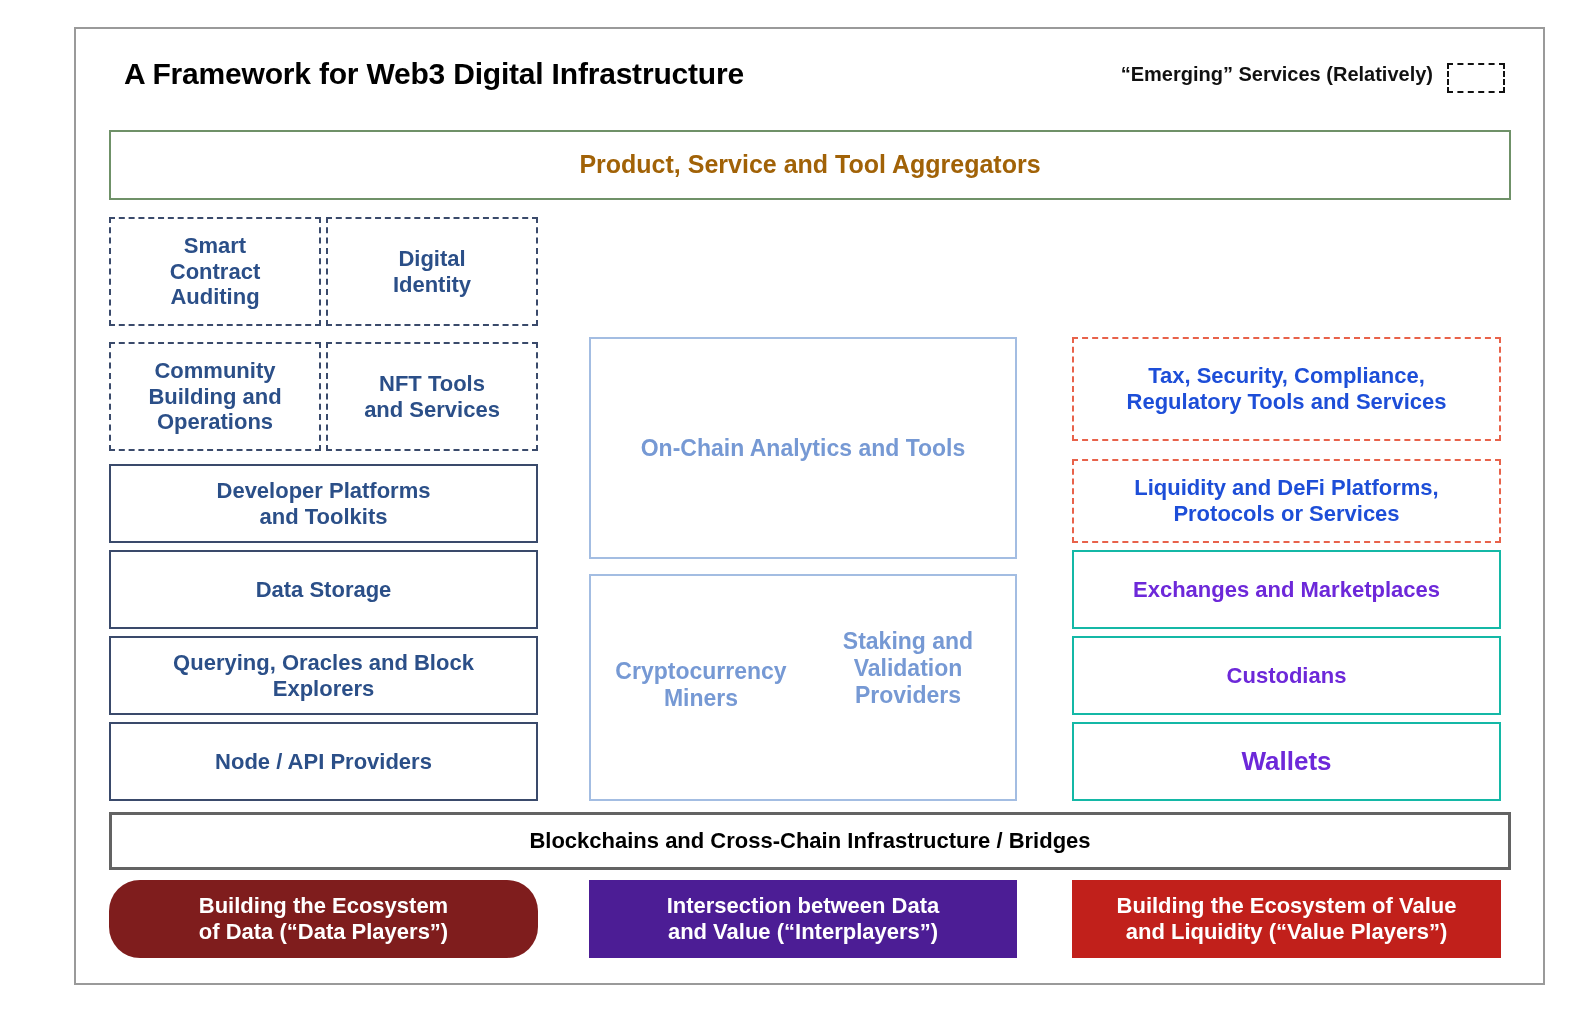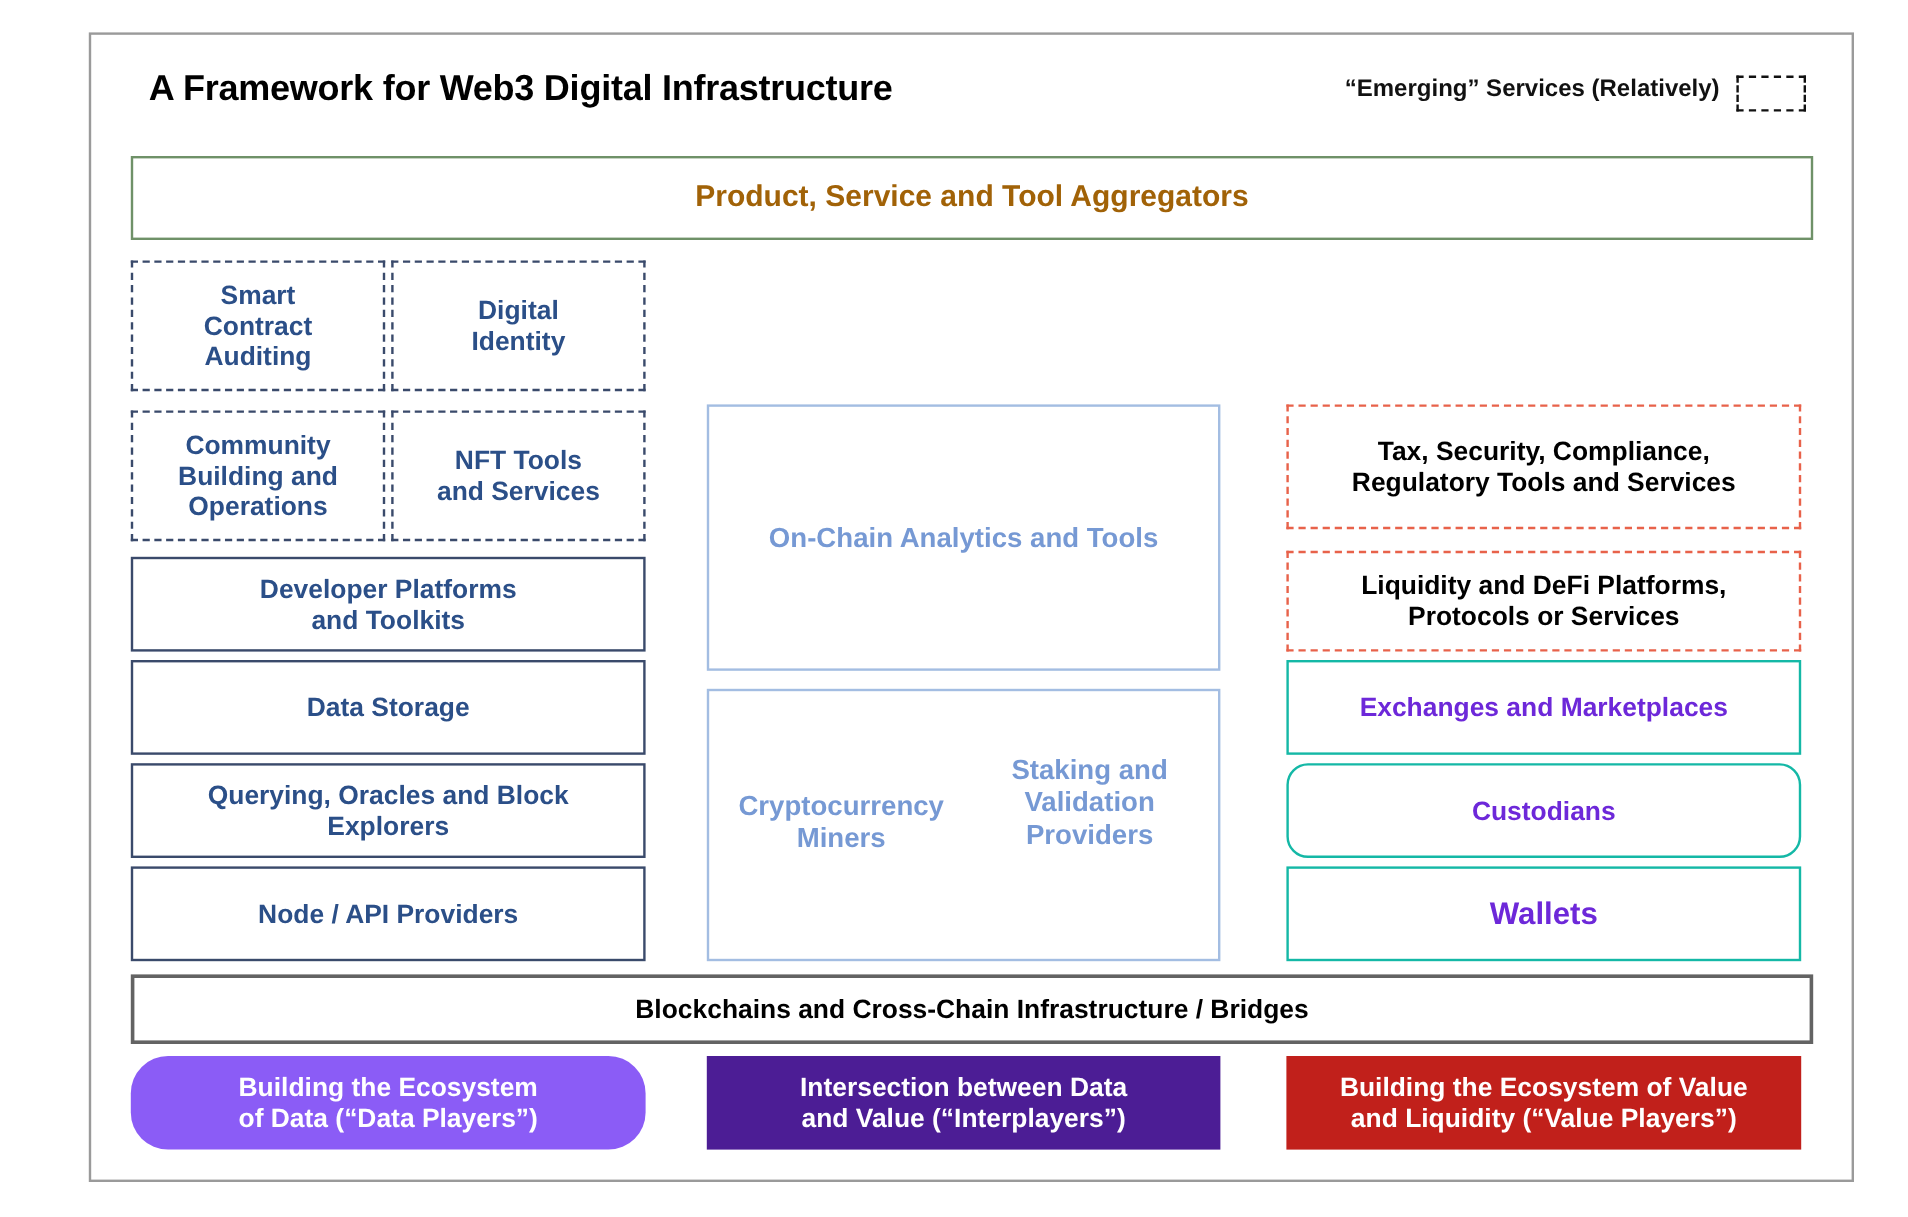--- a/index.html
+++ b/index.html
@@ -77,21 +77,21 @@
     background: #ffffff;
     font-weight: bold;
     line-height: 1.17;
   }
 
   
   .blue       { border: 2px solid #3a4a6b; color: #2b4f88; }
   .blue-dash  { border: 2px dashed #3a4a6b; color: #2b4f88; }
   .mid        { border: 2px solid #a3bde2; color: #7699d4; }
   .red        { border: 2px solid #14b8a6; color: #6d28d9; }
-  .red-dash   { border: 2px dashed #e8624a; color: #000000; }
+  .red-dash   { border: 2px dashed #e8624a; color: #1d4ed8; }
   .green      { border: 2px solid #6f9168; color: #a16207; }
   .grey       { border: 3px solid #636363; color: #000000; }
 
   
   #aggregators {
     left: 33px;
     top: 101px;
     width: 1402px;
     height: 70px;
     font-size: 25px;
@@ -125,21 +125,21 @@
     text-align: center;
     line-height: 1.17;
   }
   #crypto-miners-label  { left: 10px;  top: 82px;  width: 200px; }
   #staking-label        { left: 222px; top: 52px;  width: 190px; }
 
   
   #tax-security     { left: 996px; top: 308px; width: 429px; height: 104px; font-size: 22px; }
   #liquidity-defi   { left: 996px; top: 430px; width: 429px; height: 84px; font-size: 22px; }
   #exchanges        { left: 996px; top: 521px; width: 429px; height: 79px; font-size: 22px; }
-  #custodians       { left: 996px; top: 607px; width: 429px; height: 79px; font-size: 22px; border-radius: 18px; }
+  #custodians       { left: 996px; top: 607px; width: 429px; height: 79px; font-size: 22px; }
   #wallets          { left: 996px; top: 693px; width: 429px; height: 79px; font-size: 26px; }
 
   
   #blockchains {
     left: 33px; top: 783px; width: 1402px; height: 58px; font-size: 22px;
   }
 
   
   .footer-bar {
     position: absolute;
@@ -147,21 +147,21 @@
     display: flex;
     align-items: center;
     justify-content: center;
     text-align: center;
     color: #ffffff;
     font-weight: bold;
     font-size: 22px;
     line-height: 1.2;
     border: none;
   }
-  #footer-data  { left: 33px;  top: 851px; width: 429px; height: 78px; background: #8b5cf6; border-radius: 31px; }
+  #footer-data  { left: 33px;  top: 851px; width: 429px; height: 78px; background: #7f1d1d; border-radius: 31px; }
   #footer-inter { left: 513px; top: 851px; width: 428px; height: 78px; background: #4c1d95; }
   #footer-value { left: 996px; top: 851px; width: 429px; height: 78px; background: #c1201b; }
 </style>
 </head>
 <body>
 
 <div id="canvas">
   <div id="frame">
 
     <div id="title">A Framework for Web3 Digital Infrastructure</div>

